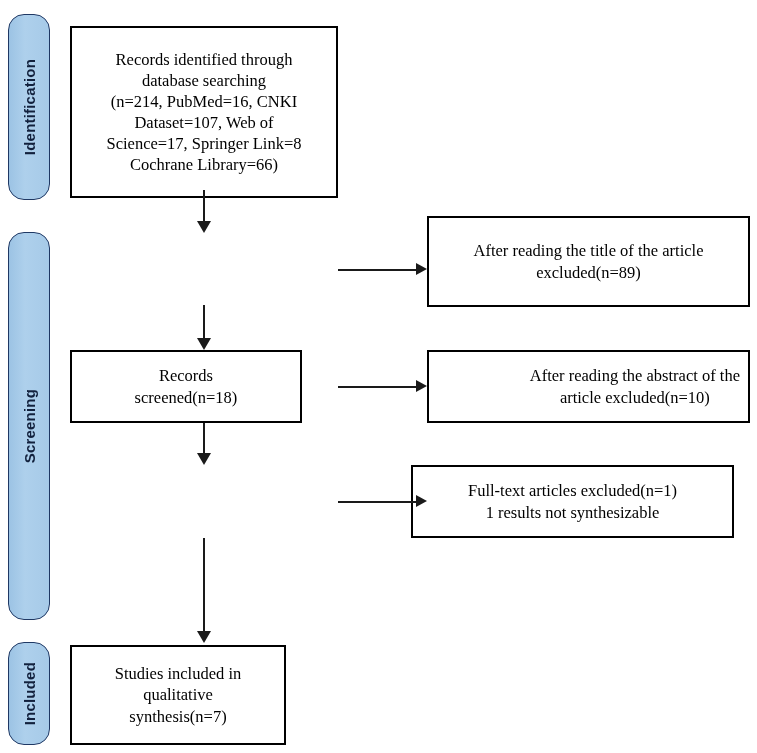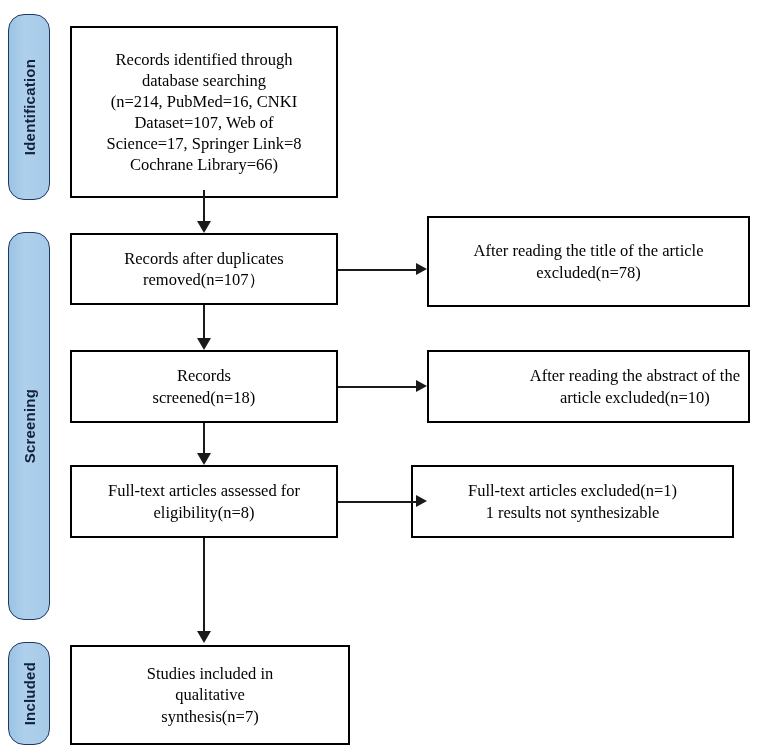--- a/index.html
+++ b/index.html
@@ -103,44 +103,36 @@
 
   <div class="flow-box" style="left:70px; top:18px; width:268px; height:172px;margin-top:8px;">
     <span class="box-text">Records identified through
 database searching
 (n=214, PubMed=16, CNKI
 Dataset=107, Web of
 Science=17, Springer Link=8
 Cochrane Library=66)</span>
   </div>
 
-  <div class="flow-box" style="left:70px; top:233px; width:268px; height:72px;">
-    <span class="box-text">Records after duplicates
-removed(n=107）</span>
-  </div>
 
-  <div class="flow-box" style="left:70px; top:350px; width:268px; height:73px;">
+  <div class="flow-box" style="left:70px; top:350px; width:232px; height:73px;">
     <span class="box-text">Records
 screened(n=18)</span>
   </div>
 
-  <div class="flow-box" style="left:70px; top:465px; width:268px; height:73px;">
-    <span class="box-text">Full-text articles assessed for
-eligibility(n=8)</span>
-  </div>
 
-  <div class="flow-box" style="left:70px; top:645px; width:280px; height:100px;align-items:center;">
+  <div class="flow-box" style="left:70px; top:645px; width:216px; height:100px;align-items:center;">
     <span class="box-text">Studies included in
 qualitative
 synthesis(n=7)</span>
   </div>
 
   <div class="flow-box" style="left:427px; top:216px; width:323px; height:91px;">
     <span class="box-text">After reading the title of the article
-excluded(n=78)</span>
+excluded(n=89)</span>
   </div>
 
   <div class="flow-box" style="left:427px; top:350px; width:323px; height:73px;justify-content:flex-end;">
     <span class="box-text">After reading the abstract of the
 article excluded(n=10)</span>
   </div>
 
   <div class="flow-box" style="left:411px; top:465px; width:323px; height:73px;">
     <span class="box-text">Full-text articles excluded(n=1)
 1 results not synthesizable</span>

